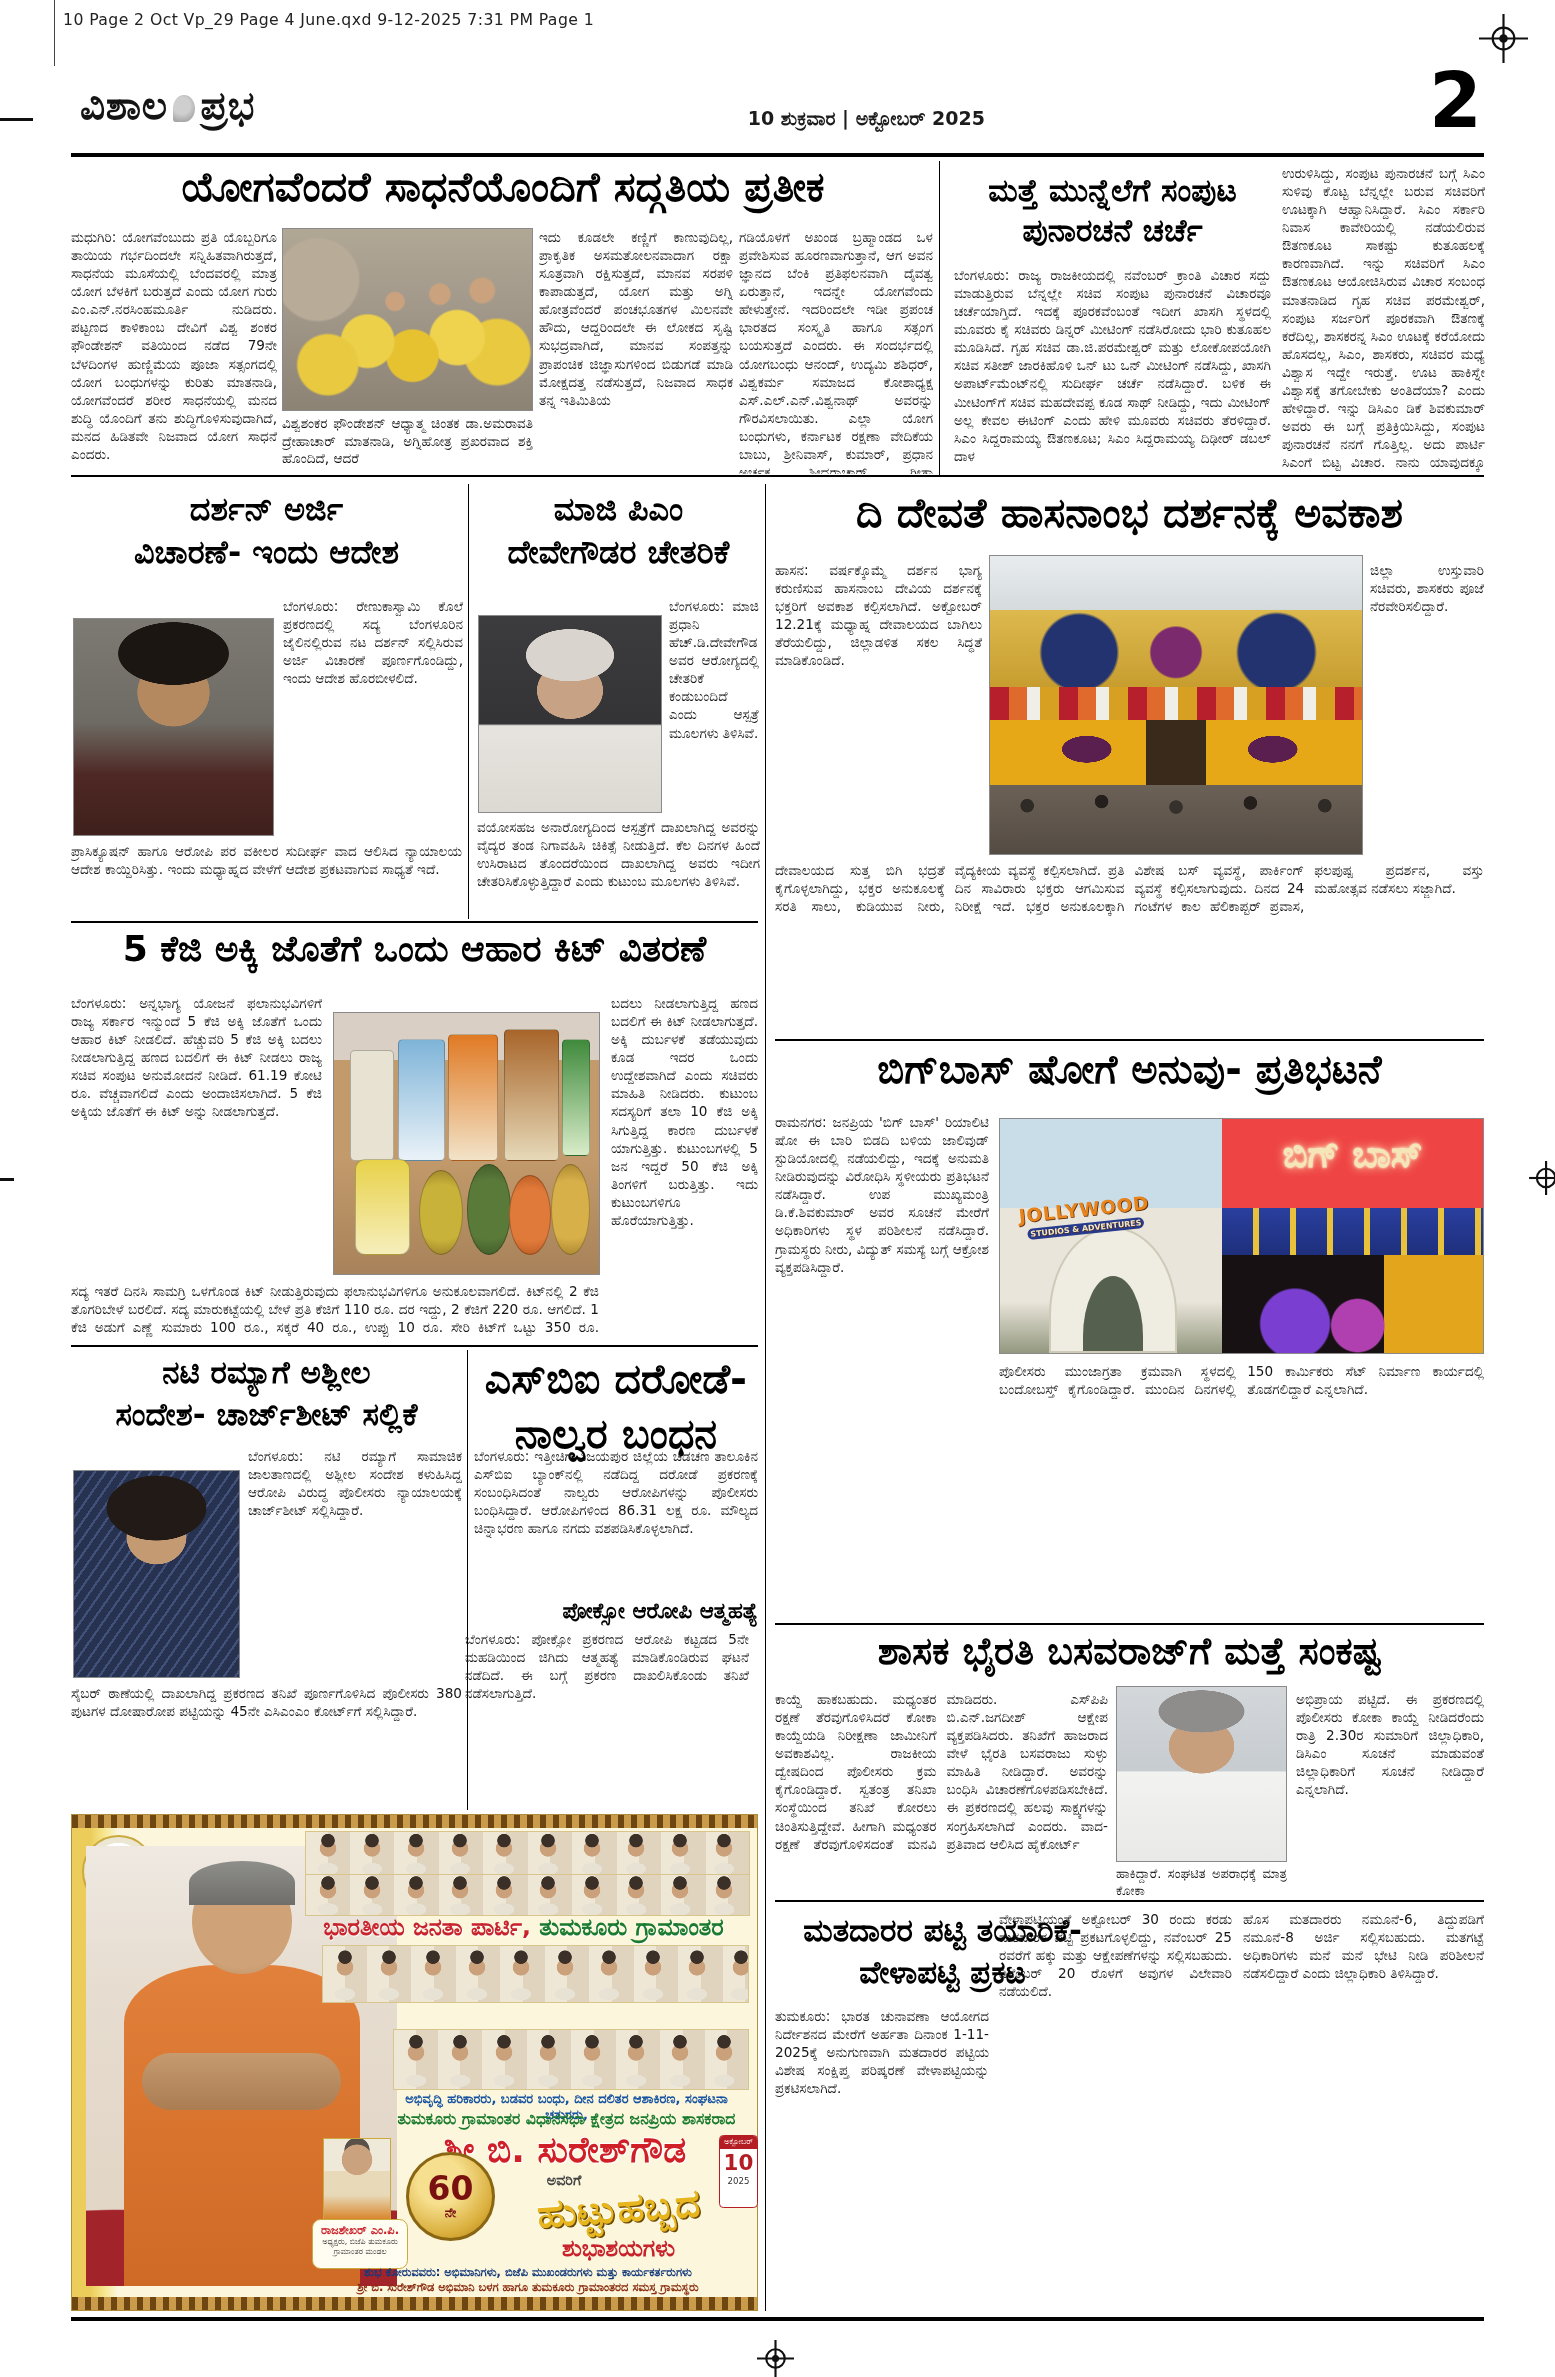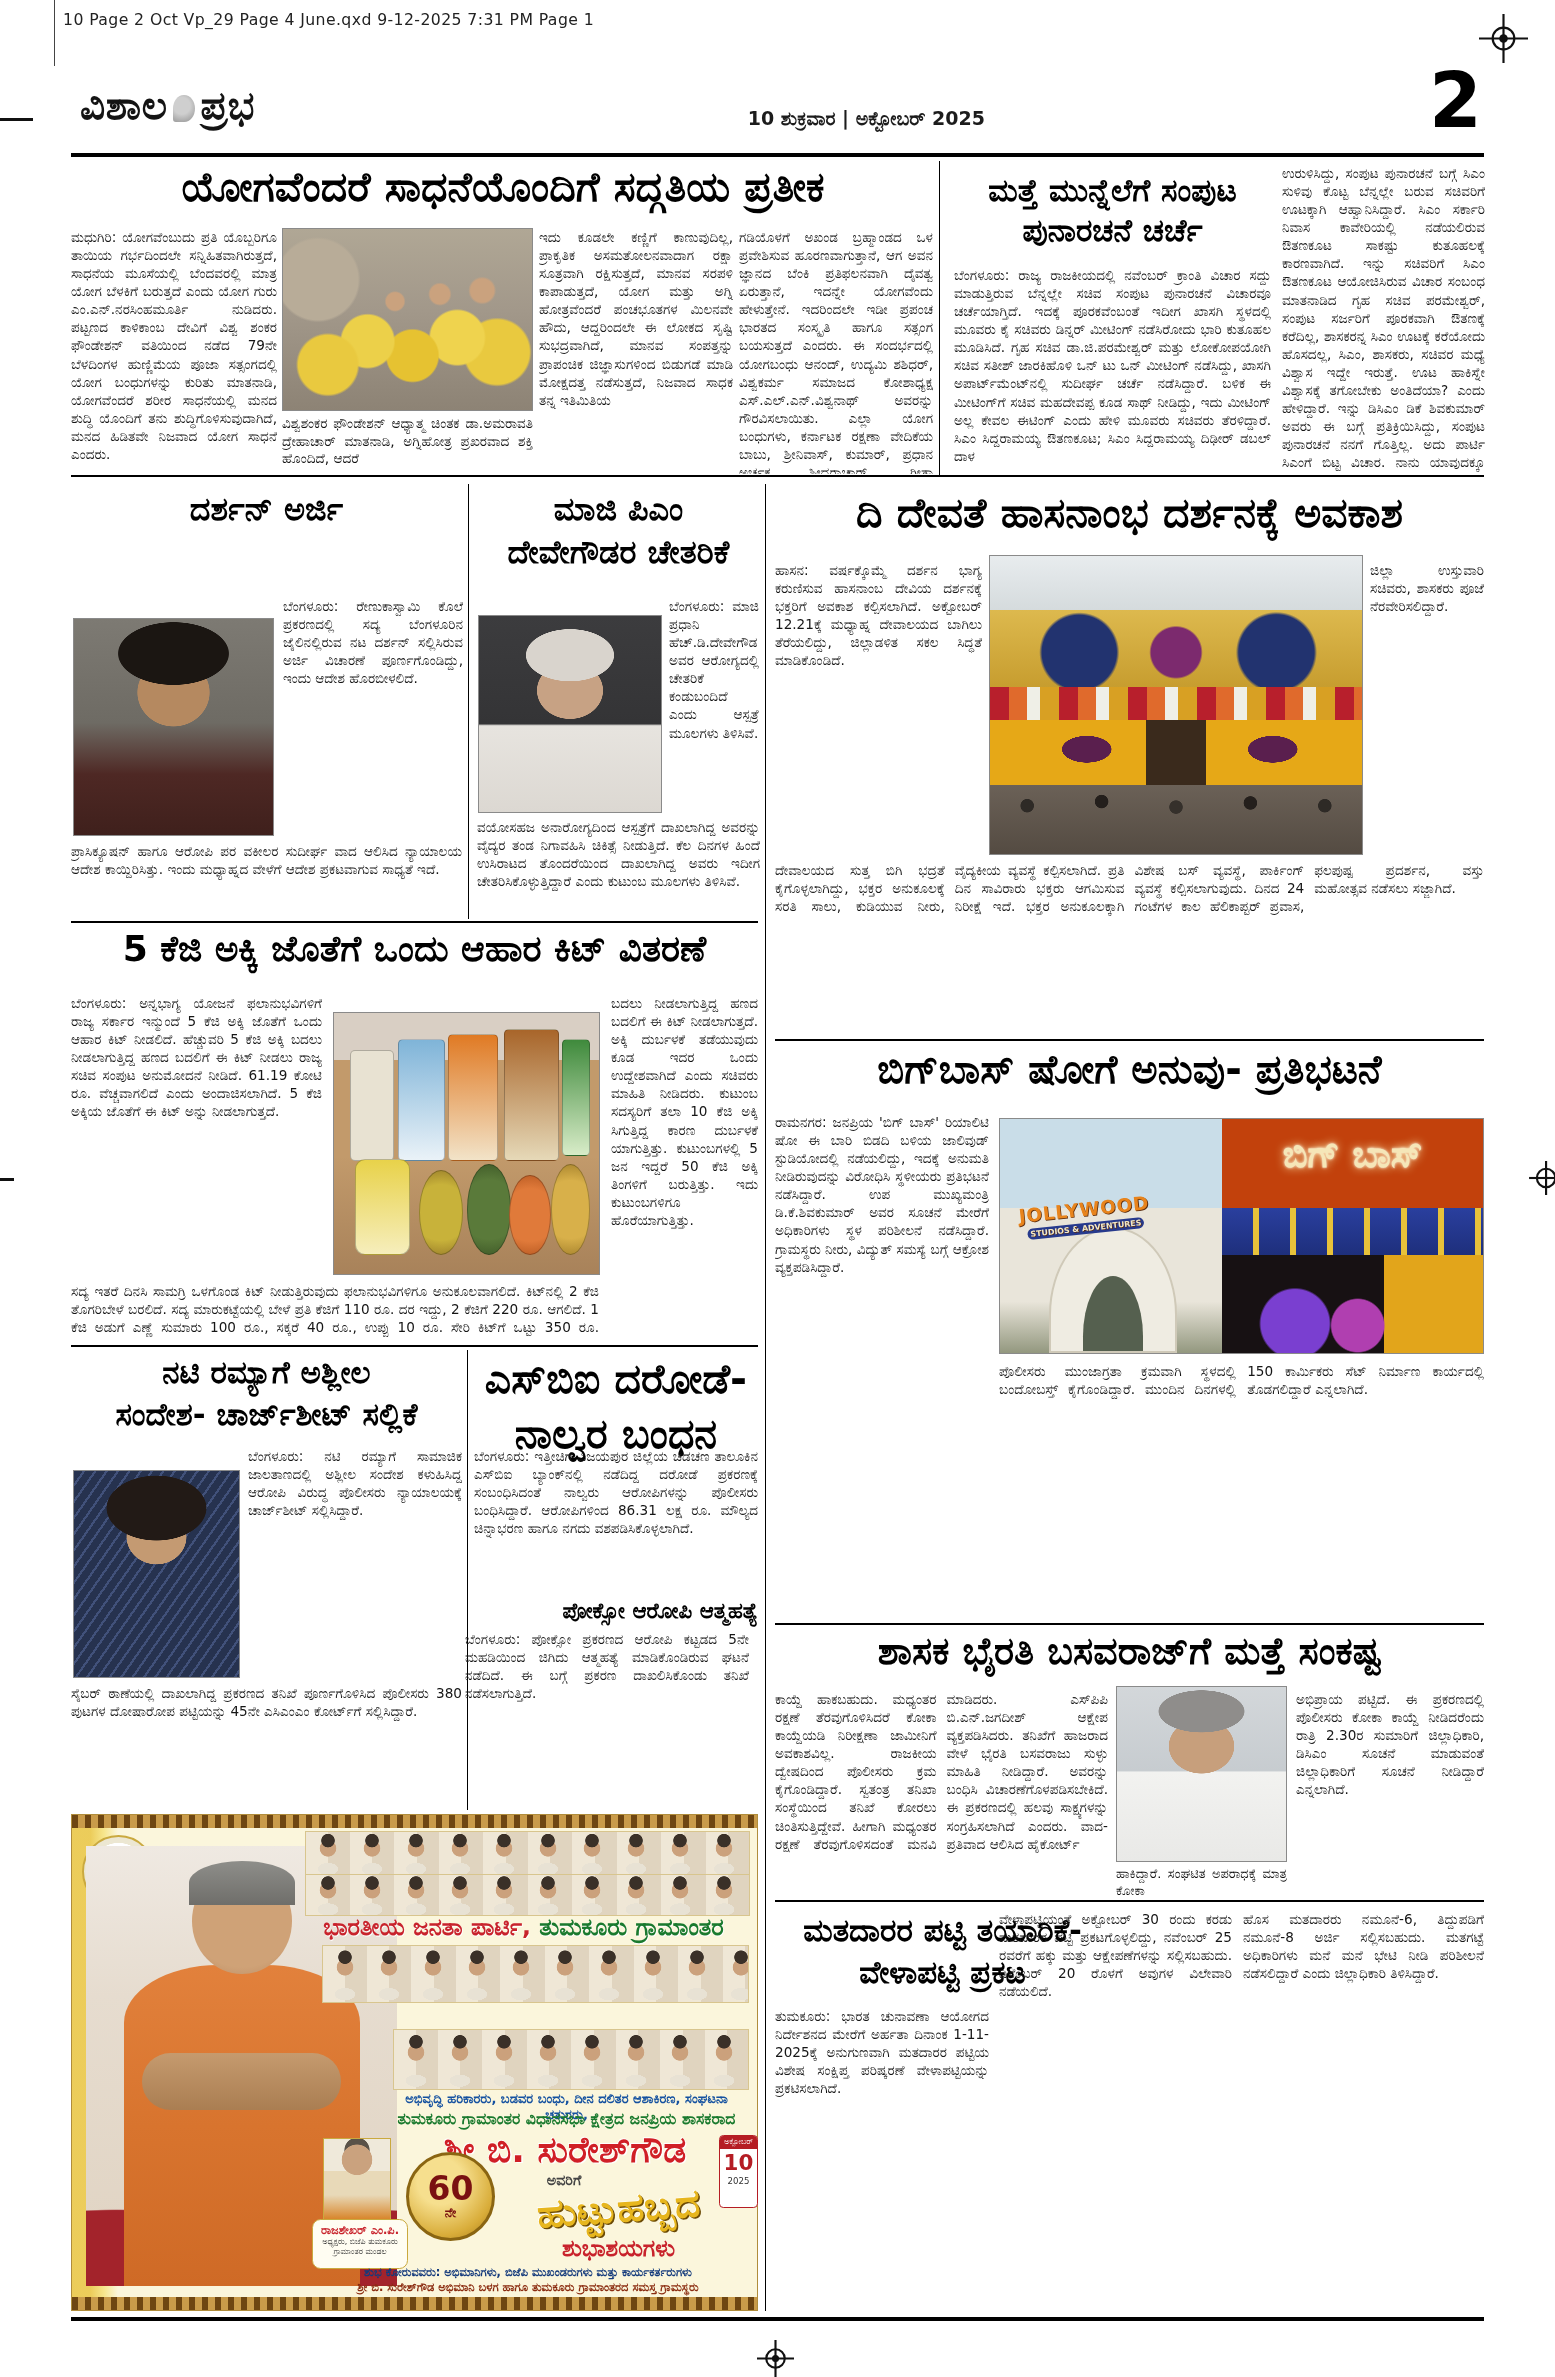--- a/index.html
+++ b/index.html
@@ -155,21 +155,21 @@
   #bb-left{position:absolute;left:0;top:0;width:46%;height:100%;
      background:linear-gradient(180deg,#c9dde8 0 38%,#e9e5da 38% 78%,#93987f 100%);}
   #bb-arch{position:absolute;left:22%;bottom:0;width:56%;height:52%;
      background:#efece2;border-radius:50% 50% 0 0/70% 70% 0 0;border:2.1px solid #cfc9b8;}
   #bb-arch i{position:absolute;left:26%;bottom:0;width:48%;height:62%;background:#55604f;
      border-radius:50% 50% 0 0/80% 80% 0 0;}
   #bb-jolly{position:absolute;left:8%;top:34%;width:60%;text-align:center;transform:rotate(-6deg);
      font-weight:bold;color:#e8841c;text-shadow:0.7px 0.7px 0 #5a2a0c;}
   #bb-jolly .l1{font-size:18.6px;letter-spacing:0.7px;}
   #bb-jolly .l2{font-size:7.9px;color:#f2e9c8;background:#273a8c;border-radius:5.7px;padding:0.7px 2.9px;display:inline-block;}
-  #bb-right{position:absolute;right:0;top:0;width:54%;height:100%;background:#c2410c;}
+  #bb-right{position:absolute;right:0;top:0;width:54%;height:100%;background:#ef4444;}
   #bb-sign{position:absolute;right:4%;top:6%;width:92%;text-align:center;font-size:37px;font-weight:bold;
      color:#f5e6b8;text-shadow:0 0 10px #ffedb0,0 0 2.9px #fff;}
   #bb-band{position:absolute;right:0;top:38%;width:100%;height:20%;background:
      repeating-linear-gradient(90deg,transparent 0 31px,#e8c23a 31px 37px),
      linear-gradient(180deg,#2a3f9e,#1e2f7c);}
   #bb-low{position:absolute;right:0;bottom:0;width:100%;height:42%;background:
      radial-gradient(circle at 28% 70%,#7a3fd0 0 17%,transparent 18%),
      radial-gradient(circle at 52% 72%,#b03fb0 0 17%,transparent 18%),
      linear-gradient(90deg,#171113 0 62%,#e2a51b 62% 100%);}
 
@@ -289,20 +289,21 @@
 <div class="hl" id="hl-cabinet">
   <div>ಮತ್ತೆ ಮುನ್ನೆಲೆಗೆ ಸಂಪುಟ</div>
   <div>ಪುನಾರಚನೆ ಚರ್ಚೆ</div>
 </div>
 <div class="col" id="cab-col1">ಬೆಂಗಳೂರು: ರಾಜ್ಯ ರಾಜಕೀಯದಲ್ಲಿ ನವೆಂಬರ್ ಕ್ರಾಂತಿ ವಿಚಾರ ಸದ್ದು ಮಾಡುತ್ತಿರುವ ಬೆನ್ನಲ್ಲೇ ಸಚಿವ ಸಂಪುಟ ಪುನಾರಚನೆ ವಿಚಾರವೂ ಚರ್ಚೆಯಾಗ್ತಿದೆ. ಇದಕ್ಕೆ ಪೂರಕವೆಂಬಂತೆ ಇದೀಗ ಖಾಸಗಿ ಸ್ಥಳದಲ್ಲಿ ಮೂವರು ಕೈ ಸಚಿವರು ಡಿನ್ನರ್ ಮೀಟಿಂಗ್ ನಡೆಸಿರೋದು ಭಾರಿ ಕುತೂಹಲ ಮೂಡಿಸಿದೆ. ಗೃಹ ಸಚಿವ ಡಾ.ಜಿ.ಪರಮೇಶ್ವರ್ ಮತ್ತು ಲೋಕೋಪಯೋಗಿ ಸಚಿವ ಸತೀಶ್ ಜಾರಕಿಹೊಳಿ ಒನ್ ಟು ಒನ್ ಮೀಟಿಂಗ್ ನಡೆಸಿದ್ದು, ಖಾಸಗಿ ಅಪಾರ್ಟ್‌ಮೆಂಟ್‌ನಲ್ಲಿ ಸುದೀರ್ಘ ಚರ್ಚೆ ನಡೆಸಿದ್ದಾರೆ. ಬಳಿಕ ಈ ಮೀಟಿಂಗ್‌ಗೆ ಸಚಿವ ಮಹದೇವಪ್ಪ ಕೂಡ ಸಾಥ್ ನೀಡಿದ್ದು, ಇದು ಮೀಟಿಂಗ್ ಅಲ್ಲ ಕೇವಲ ಈಟಿಂಗ್ ಎಂದು ಹೇಳಿ ಮೂವರು ಸಚಿವರು ತೆರಳಿದ್ದಾರೆ. ಸಿಎಂ ಸಿದ್ದರಾಮಯ್ಯ ಔತಣಕೂಟ; ಸಿಎಂ ಸಿದ್ದರಾಮಯ್ಯ ದಿಢೀರ್ ಡಬಲ್ ದಾಳ</div>
 <div class="col" id="cab-col2">ಉರುಳಿಸಿದ್ದು, ಸಂಪುಟ ಪುನಾರಚನೆ ಬಗ್ಗೆ ಸಿಎಂ ಸುಳಿವು ಕೊಟ್ಟ ಬೆನ್ನಲ್ಲೇ ಬರುವ ಸಚಿವರಿಗೆ ಊಟಕ್ಕಾಗಿ ಆಹ್ವಾನಿಸಿದ್ದಾರೆ. ಸಿಎಂ ಸರ್ಕಾರಿ ನಿವಾಸ ಕಾವೇರಿಯಲ್ಲಿ ನಡೆಯಲಿರುವ ಔತಣಕೂಟ ಸಾಕಷ್ಟು ಕುತೂಹಲಕ್ಕೆ ಕಾರಣವಾಗಿದೆ. ಇನ್ನು ಸಚಿವರಿಗೆ ಸಿಎಂ ಔತಣಕೂಟ ಆಯೋಜಿಸಿರುವ ವಿಚಾರ ಸಂಬಂಧ ಮಾತನಾಡಿದ ಗೃಹ ಸಚಿವ ಪರಮೇಶ್ವರ್, ಸಂಪುಟ ಸರ್ಜರಿಗೆ ಪೂರಕವಾಗಿ ಔತಣಕ್ಕೆ ಕರೆದಿಲ್ಲ, ಶಾಸಕರನ್ನ ಸಿಎಂ ಊಟಕ್ಕೆ ಕರೆಯೋದು ಹೊಸದಲ್ಲ, ಸಿಎಂ, ಶಾಸಕರು, ಸಚಿವರ ಮಧ್ಯೆ ವಿಶ್ವಾಸ ಇದ್ದೇ ಇರುತ್ತೆ. ಊಟ ಹಾಕಿಸ್ನೇ ವಿಶ್ವಾಸಕ್ಕೆ ತಗೋಬೇಕು ಅಂತಿದೆಯಾ? ಎಂದು ಹೇಳಿದ್ದಾರೆ. ಇನ್ನು ಡಿಸಿಎಂ ಡಿಕೆ ಶಿವಕುಮಾರ್ ಅವರು ಈ ಬಗ್ಗೆ ಪ್ರತಿಕ್ರಿಯಿಸಿದ್ದು, ಸಂಪುಟ ಪುನಾರಚನೆ ನನಗೆ ಗೊತ್ತಿಲ್ಲ. ಅದು ಪಾರ್ಟಿ ಸಿಎಂಗೆ ಬಿಟ್ಟ ವಿಚಾರ. ನಾನು ಯಾವುದಕ್ಕೂ ಭಾಗಿಯಾಗಲ್ಲ. ನನ್ನನ್ನು ಕರೆದು ಮಾತಾಡಿದ್ರೆ, ಸಲಹೆ ಕೊಡ್ತೀನಿ. ಏನ್ ಸಹಾಯ ಕೊಡಬೇಕು ಕೊಡುತ್ತೇನೆ. ಬೇರೆ ಯಾವ ಚರ್ಚೆ ಮಾಡದು ಬೇಡ ಎಂದು ಡಿಕೆಶಿ ವಿನಂತಿ ಮಾಡಿದ್ದಾರೆ.</div>
 <div class="rule-h" id="rule-s1"></div>
 
 <div class="hl" id="hl-darshan">
   <div>ದರ್ಶನ್ ಅರ್ಜಿ</div>
+  <div>ವಿಚಾರಣೆ- ಇಂದು ಆದೇಶ</div>
 </div>
 <div class="photo" id="darshan-photo">
     <div class="bg"></div>
   </div>
 <div class="col" id="darshan-col">ಬೆಂಗಳೂರು: ರೇಣುಕಾಸ್ವಾಮಿ ಕೊಲೆ ಪ್ರಕರಣದಲ್ಲಿ ಸದ್ಯ ಬೆಂಗಳೂರಿನ ಜೈಲಿನಲ್ಲಿರುವ ನಟ ದರ್ಶನ್ ಸಲ್ಲಿಸಿರುವ ಅರ್ಜಿ ವಿಚಾರಣೆ ಪೂರ್ಣಗೊಂಡಿದ್ದು, ಇಂದು ಆದೇಶ ಹೊರಬೀಳಲಿದೆ.</div>
 <div class="col" id="darshan-below">ಪ್ರಾಸಿಕ್ಯೂಷನ್ ಹಾಗೂ ಆರೋಪಿ ಪರ ವಕೀಲರ ಸುದೀರ್ಘ ವಾದ ಆಲಿಸಿದ ನ್ಯಾಯಾಲಯ ಆದೇಶ ಕಾಯ್ದಿರಿಸಿತ್ತು. ಇಂದು ಮಧ್ಯಾಹ್ನದ ವೇಳೆಗೆ ಆದೇಶ ಪ್ರಕಟವಾಗುವ ಸಾಧ್ಯತೆ ಇದೆ.</div>
 <div class="rule-v" id="vr-cd"></div>
 
 <div class="hl" id="hl-gowda">
   <div>ಮಾಜಿ ಪಿಎಂ</div>

